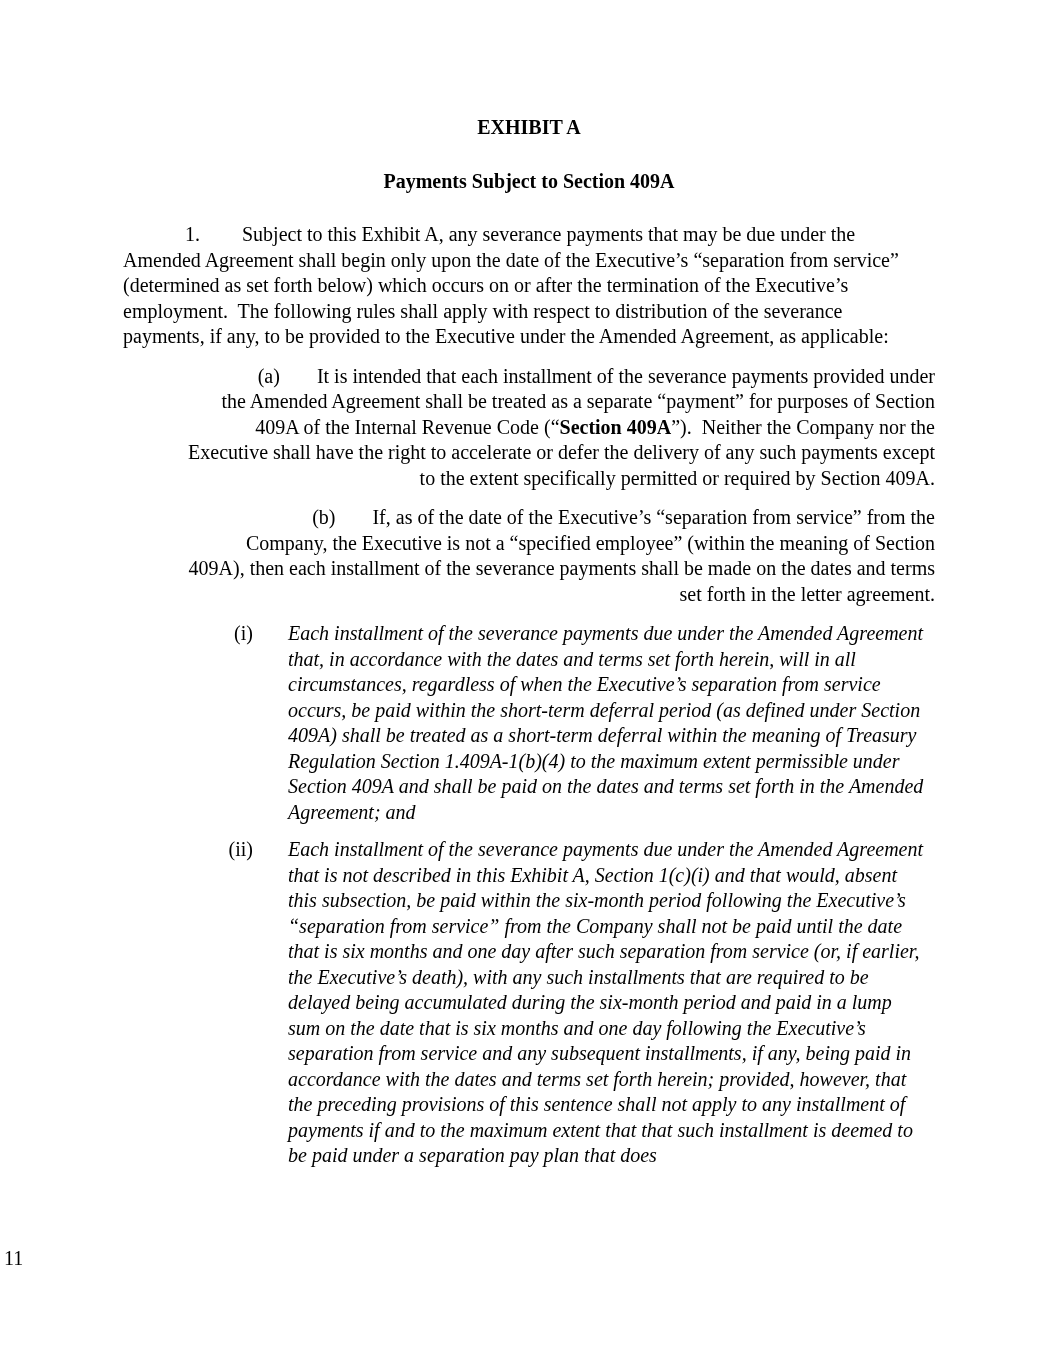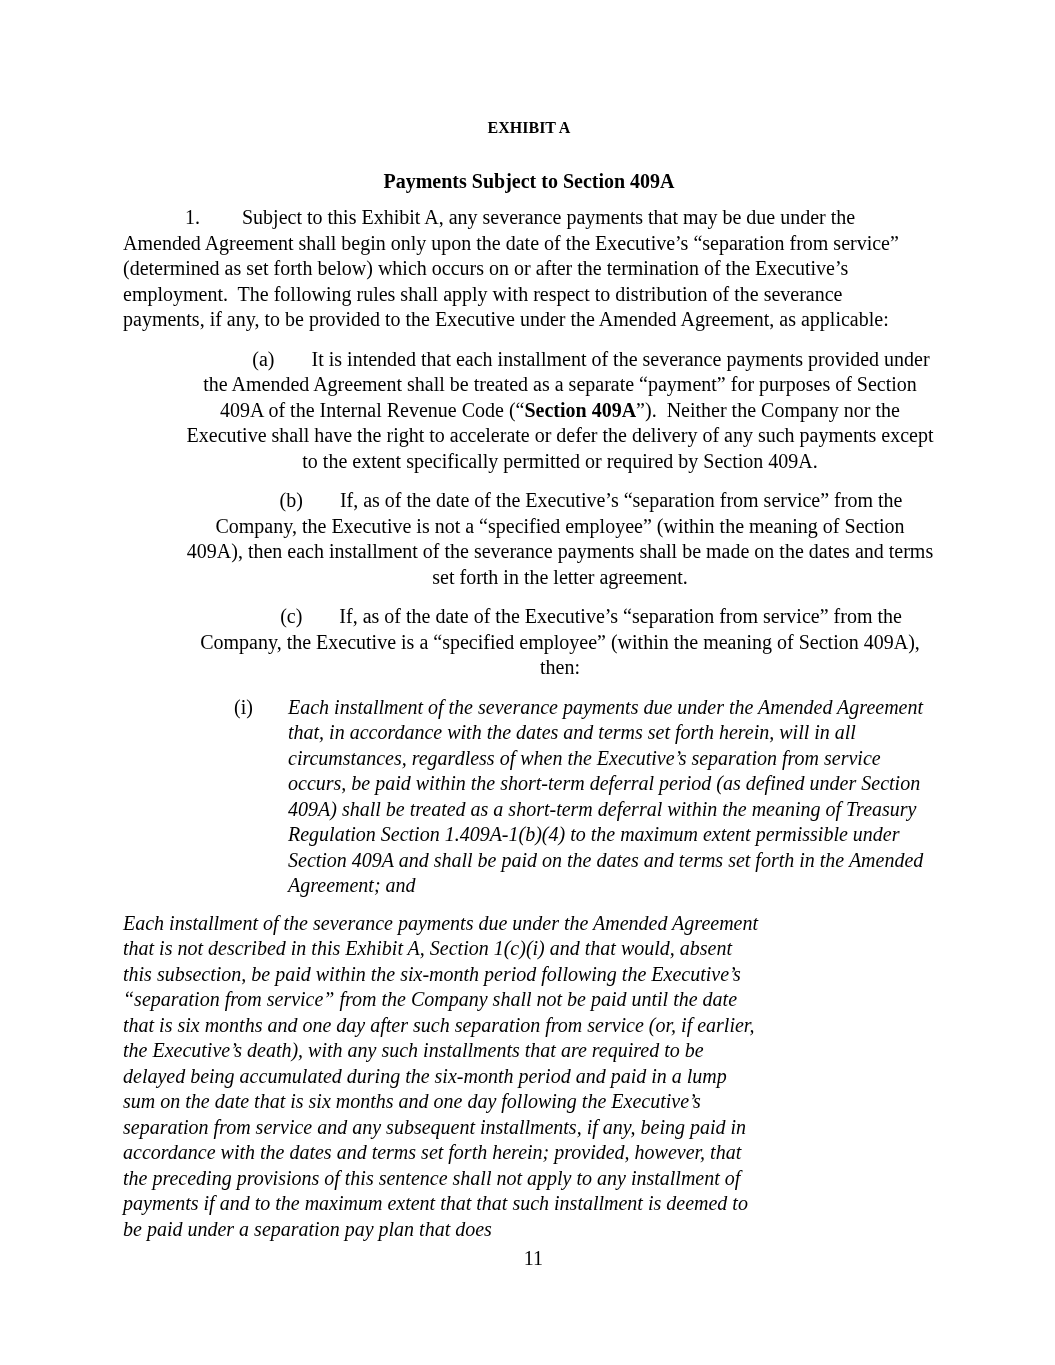--- a/index.html
+++ b/index.html
@@ -15,84 +15,83 @@
     background: #ffffff;
     color: #000000;
     font-family: "Liberation Serif", "DejaVu Serif", serif;
     font-size: 20px;
     line-height: 25.5px;
     padding: 115px 120px 0 123px;
     overflow: hidden;
   }
   .doc-title {
     margin: 0 0 28px 0;
-    font-size: 16px;
+    font-size: 20px;
     font-weight: bold;
     text-align: center;
   }
   .doc-subtitle {
-    margin: 0 0 11px 0;
+    margin: 0 0 28px 0;
     font-size: 20px;
     font-weight: bold;
     text-align: center;
   }
   p.body-para {
     margin: 0 11px 14px 0;
     text-indent: 62px;
     text-align: left;
   }
   p.sub-para {
     margin: 0 0 14px 62px;
     text-indent: 62px;
-    text-align: center;
+    text-align: right;
   }
   .tab-num { margin-right: 42px; }
   .tab-sub { margin-right: 37px; }
   .list-item {
     display: flex;
     margin: 0 0 12px 0;
   }
   .li-label {
     flex: 0 0 165px;
     padding-right: 35px;
     text-align: right;
   }
   .li-text {
     width: 640px;
     font-style: italic;
   }
   .page-number {
     position: absolute;
-    left: 12px;
+    left: 4px;
     right: 0;
     top: 1246px;
-    text-align: center;
   }
 </style>
 </head>
 <body>
 
 <div class="page">
 
   <h1 class="doc-title">EXHIBIT A</h1>
 
   <h2 class="doc-subtitle">Payments Subject to Section 409A</h2>
 
   <p class="body-para"><span class="tab-num">1.</span><span>Subject to this Exhibit A, any severance payments that may be due under the Amended Agreement shall begin only upon the date of the Executive’s “separation from service” (determined as set forth below) which occurs on or after the termination of the Executive’s employment.&nbsp; The following rules shall apply with respect to distribution of the severance payments, if any, to be provided to the Executive under the Amended Agreement, as applicable:</span></p>
 
   <p class="sub-para"><span class="tab-sub">(a)</span><span>It is intended that each installment of the severance payments provided under the Amended Agreement shall be treated as a separate “payment” for purposes of Section 409A of the Internal Revenue Code (“</span><b>Section 409A</b><span>”).&nbsp; Neither the Company nor the Executive shall have the right to accelerate or defer the delivery of any such payments except to the extent specifically permitted or required by Section 409A.</span></p>
 
   <p class="sub-para"><span class="tab-sub">(b)</span><span>If, as of the date of the Executive’s “separation from service” from the Company, the Executive is not a “specified employee” (within the meaning of Section 409A), then each installment of the severance payments shall be made on the dates and terms set forth in the letter agreement.</span></p>
 
-  <p class="sub-para"><span class="tab-sub">(c)</span><span>If, as of the date of the Executive’s “separation from service” from the Company, the Executive is a “specified employee” (within the meaning of Section 409A), then:</span></p>
 
   <div class="list-item">
     <div class="li-label">(i)</div>
     <div class="li-text">Each installment of the severance payments due under the Amended Agreement that, in accordance with the dates and terms set forth herein, will in all circumstances, regardless of when the Executive’s separation from service occurs, be paid within the short-term deferral period (as defined under Section 409A) shall be treated as a short-term deferral within the meaning of Treasury Regulation Section 1.409A-1(b)(4) to the maximum extent permissible under Section 409A and shall be paid on the dates and terms set forth in the Amended Agreement; and</div>
   </div>
 
   <div class="list-item">
+    <div class="li-label">(ii)</div>
     <div class="li-text">Each installment of the severance payments due under the Amended Agreement that is not described in this Exhibit A, Section 1(c)(i) and that would, absent this subsection, be paid within the six-month period following the Executive’s “separation from service” from the Company shall not be paid until the date that is six months and one day after such separation from service (or, if earlier, the Executive’s death), with any such installments that are required to be delayed being accumulated during the six-month period and paid in a lump sum on the date that is six months and one day following the Executive’s separation from service and any subsequent installments, if any, being paid in accordance with the dates and terms set forth herein; provided, however, that the preceding provisions of this sentence shall not apply to any installment of payments if and to the maximum extent that that such installment is deemed to be paid under a separation pay plan that does</div>
   </div>
 
   <div class="page-number">11</div>
 
 </div>
 
 </body></html>

